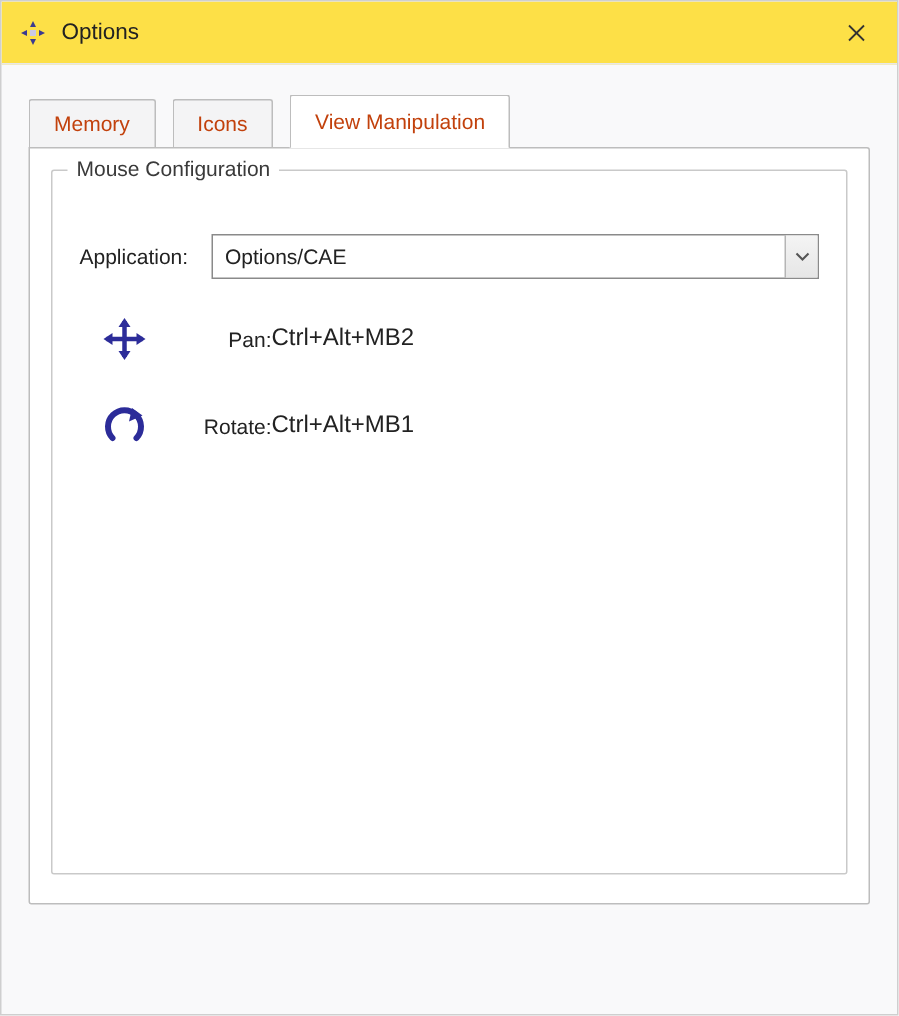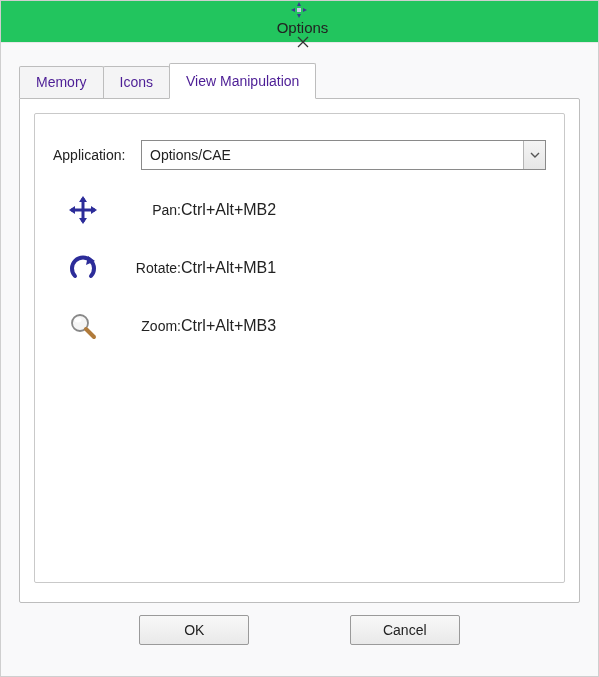--- a/index.html
+++ b/index.html
@@ -8,26 +8,25 @@
       font-family: "Segoe UI", Tahoma, sans-serif;
       font-size: 13px;
       background: #f9f9fa;
       width: 599px;
       height: 677px;
       overflow: hidden;
       border: 1px solid #cfcfcf;
     }
     .titlebar {
       height: 42px;
-      background: #22c55e;
+      background: #fde047;
       display: flex;
       align-items: center;
       padding: 0 4px 0 10px;
       border-bottom: 1px solid #e8e8e8;
-      flex-direction: column;
     }
     .title-icon {
       width: 22px; height: 22px;
       display: flex; align-items: center; justify-content: center;
       margin-right: 8px;
     }
     .title-text {
       font-size: 15px;
       color: #222;
       flex: 1;
@@ -44,25 +43,25 @@
     }
     .tabrow {
       display: flex;
       align-items: flex-end;
       height: 35px;
       position: relative;
     }
     .tab {
       padding: 7px 16px 8px 16px;
       font-size: 14px;
-      color: #4c1d95;
+      color: #c2410c;
       background: #f4f4f5;
       border: 1px solid #bdbdbd;
       border-bottom: none;
-      margin-right: 0;
+      margin-right: 12px;
       position: relative;
       cursor: default;
       border-radius: 2px 2px 0 0;
     }
     .tab + .tab { margin-left: -1px; }
     .tab.active {
       background: #ffffff;
       border-bottom: 1px solid #ffffff;
       z-index: 3;
       padding-top: 9px;
@@ -90,21 +89,21 @@
       top: -10px;
       left: 10px;
       background: #ffffff;
       padding: 0 6px;
       font-size: 14px;
       color: #3a3a3a;
     }
     .row {
       display: flex;
       align-items: center;
-      margin-top: 6px;
+      margin-top: 22px;
     }
     .row-label {
       width: 88px;
       font-size: 14px;
       color: #222;
     }
     .select-wrap {
       flex: 1;
       position: relative;
       height: 30px;
@@ -190,20 +189,21 @@
     <div class="tab inactive">
       <span>Icons</span>
     </div>
     <div class="tab active">
       <span>View Manipulation</span>
     </div>
   </div>
 
   <div class="panel">
     <div class="fieldset">
+      <div class="legend">Mouse Configuration</div>
 
       <div class="row">
         <div class="row-label">Application:</div>
         <div class="select-wrap">
           <span class="select-value">Options/CAE</span>
           <div class="select-button">
             <svg width="10" height="6" viewBox="0 0 10 6">
               <polyline points="1,1 5,5 9,1" fill="none" stroke="#555" stroke-width="1.4"></polyline>
             </svg>
           </div>
@@ -229,37 +229,18 @@
         <span class="binding-icon">
           <svg width="30" height="30" viewBox="0 0 30 30">
             <path d="M 7 23 A 11 11 0 1 1 23 23" fill="none" stroke="#2c2c99" stroke-width="4" stroke-linecap="round"></path>
             <polygon points="20,3 27,8 18,12" fill="#2c2c99"></polygon>
           </svg>
         </span>
         <span class="binding-label">Rotate:</span>
         <span class="binding-keys">Ctrl+Alt+MB1</span>
       </div>
 
-      <div class="binding-row">
-        <span class="binding-icon">
-          <svg width="30" height="30" viewBox="0 0 30 30">
-            <circle cx="12" cy="12" r="8" fill="#f5f5f5" stroke="#888" stroke-width="1.8"></circle>
-            <ellipse cx="10" cy="9" rx="3.5" ry="2.5" fill="#ffffff" opacity="0.9"></ellipse>
-            <line x1="18" y1="18" x2="26" y2="26" stroke="#b07a3a" stroke-width="4" stroke-linecap="round"></line>
-          </svg>
-        </span>
-        <span class="binding-label">Zoom:</span>
-        <span class="binding-keys">Ctrl+Alt+MB3</span>
-      </div>
 
     </div>
   </div>
 
-  <div class="buttonbar">
-    <button class="btn">
-      <span>OK</span>
-    </button>
-    <button class="btn">
-      <span>Cancel</span>
-    </button>
-  </div>
 
 </div>
 
 </body></html>

